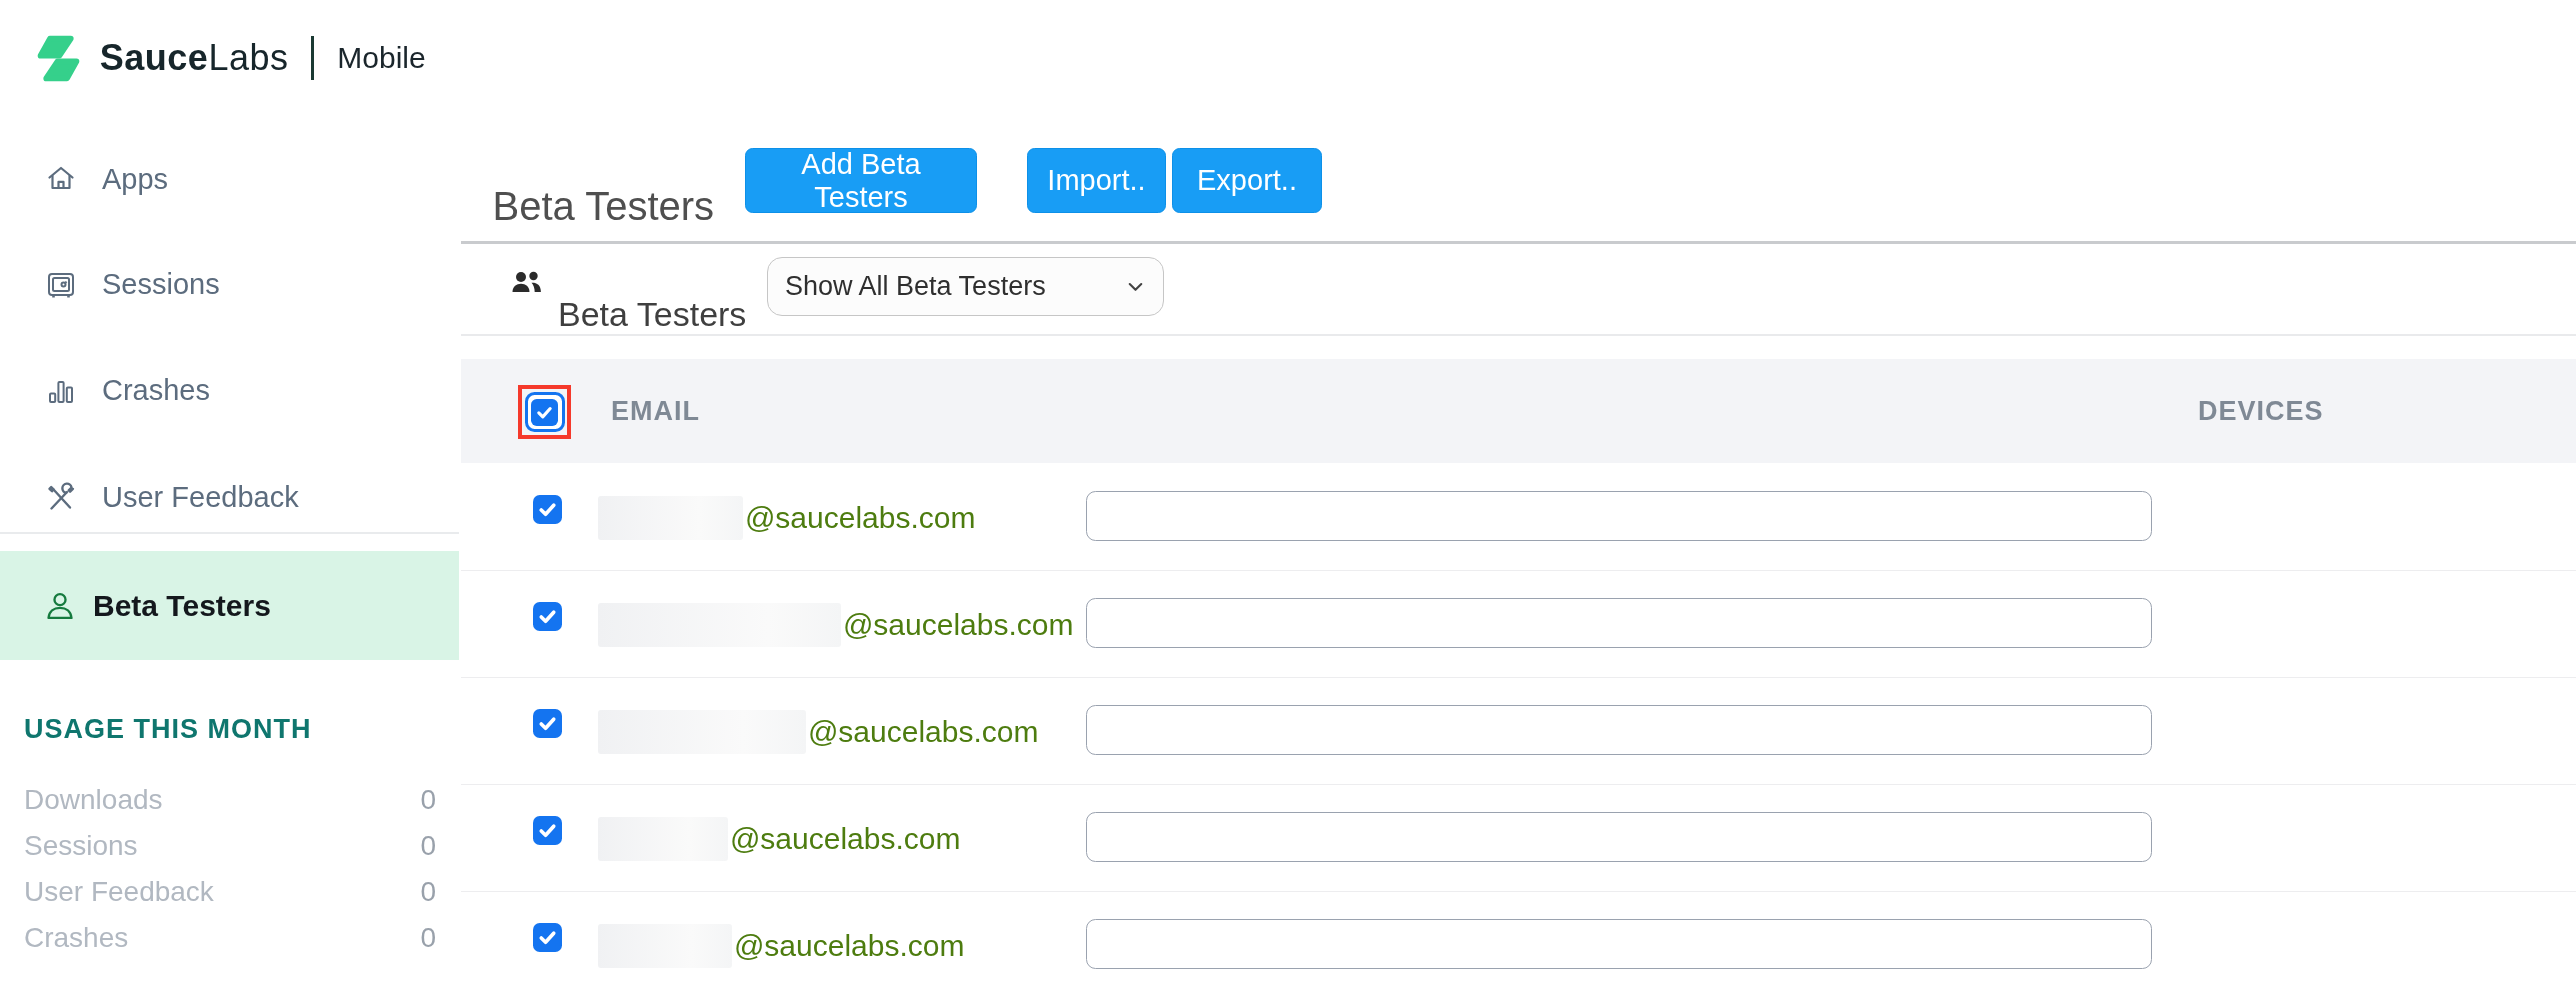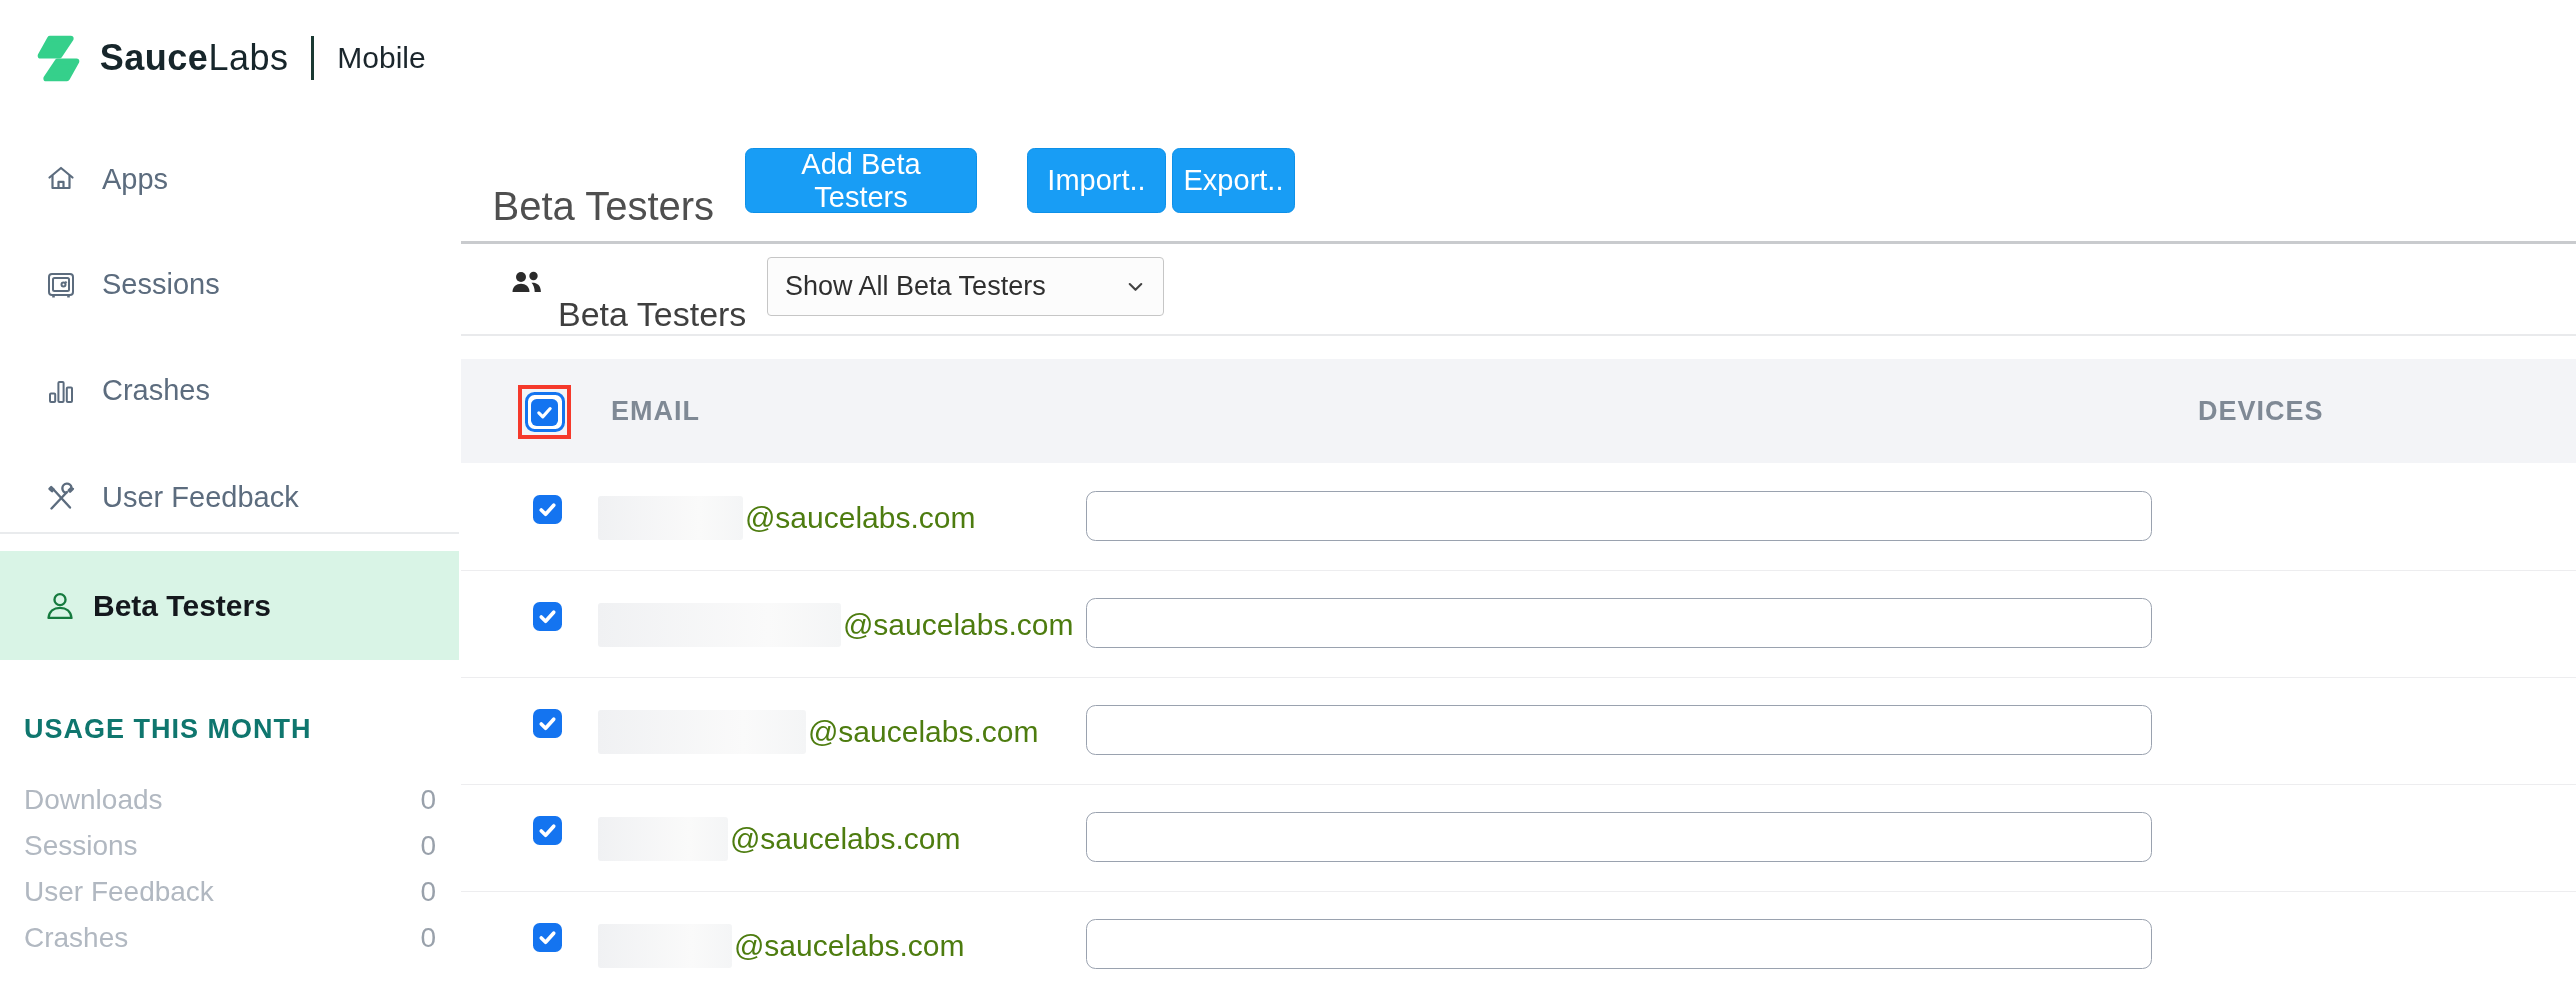--- a/index.html
+++ b/index.html
@@ -34,26 +34,26 @@
   .usage-row .ulbl{font-size:28px;font-weight:500;color:#b1b8c1;}
   .usage-row .uval{font-size:28px;font-weight:500;color:#99a1ab;}
   
   .main{position:absolute;left:461px;top:116px;width:2115px;height:873px;background:#fff;}
   .page-title{position:absolute;left:31.5px;top:41px;font-size:40px;font-weight:400;color:#4f4f4f;}
   .btn{position:absolute;top:32px;height:65px;border-radius:7.6px;background:#189df5;border:1.9px solid #0d90e8;
        color:#fff;font-size:29px;font-weight:400;display:flex;align-items:center;justify-content:center;
        box-sizing:border-box;cursor:pointer;font-family:inherit;}
   .btn-add{left:284px;width:232px;}
   .btn-import{left:566px;width:139px;}
-  .btn-export{left:711px;width:123px;}
+  .btn-export{left:711px;width:150px;}
   .rule-dark{position:absolute;left:0;top:125px;width:2115px;height:2.9px;background:#c9cbce;}
   .sect-icon{position:absolute;left:49px;top:151px;width:34px;height:31px;}
   .sect-title{position:absolute;left:97px;top:151px;font-size:34px;font-weight:400;color:#3f3f3f;}
   .filter{position:absolute;left:306px;top:141px;width:397px;height:59px;box-sizing:border-box;
-          border:1.9px solid #c6c6c6;border-radius:4px;background:#fcfcfc;display:flex;align-items:center;cursor:pointer;}
+          border:1.9px solid #c6c6c6;border-radius:15px;background:#fcfcfc;display:flex;align-items:center;cursor:pointer;}
   .filter .ftxt{margin-left:17px;font-size:27px;color:#2f2f2f;flex:1;}
   .filter .chev{width:25px;height:25px;margin-right:15.3px;flex:0 0 auto;}
   .rule-light{position:absolute;left:0;top:218px;width:2115px;height:1.9px;background:#e9eaec;}
   
   .thead{position:absolute;left:0;top:243px;width:2115px;height:104px;background:#f3f4f7;text-align:right;}
   .th{position:absolute;top:0;height:104px;display:flex;align-items:center;font-size:27px;font-weight:700;
       color:#7f8995;letter-spacing:1px;}
   .th-email{left:150px;}
   .th-groups{left:616px;}
   .th-devices{left:1737px;}

